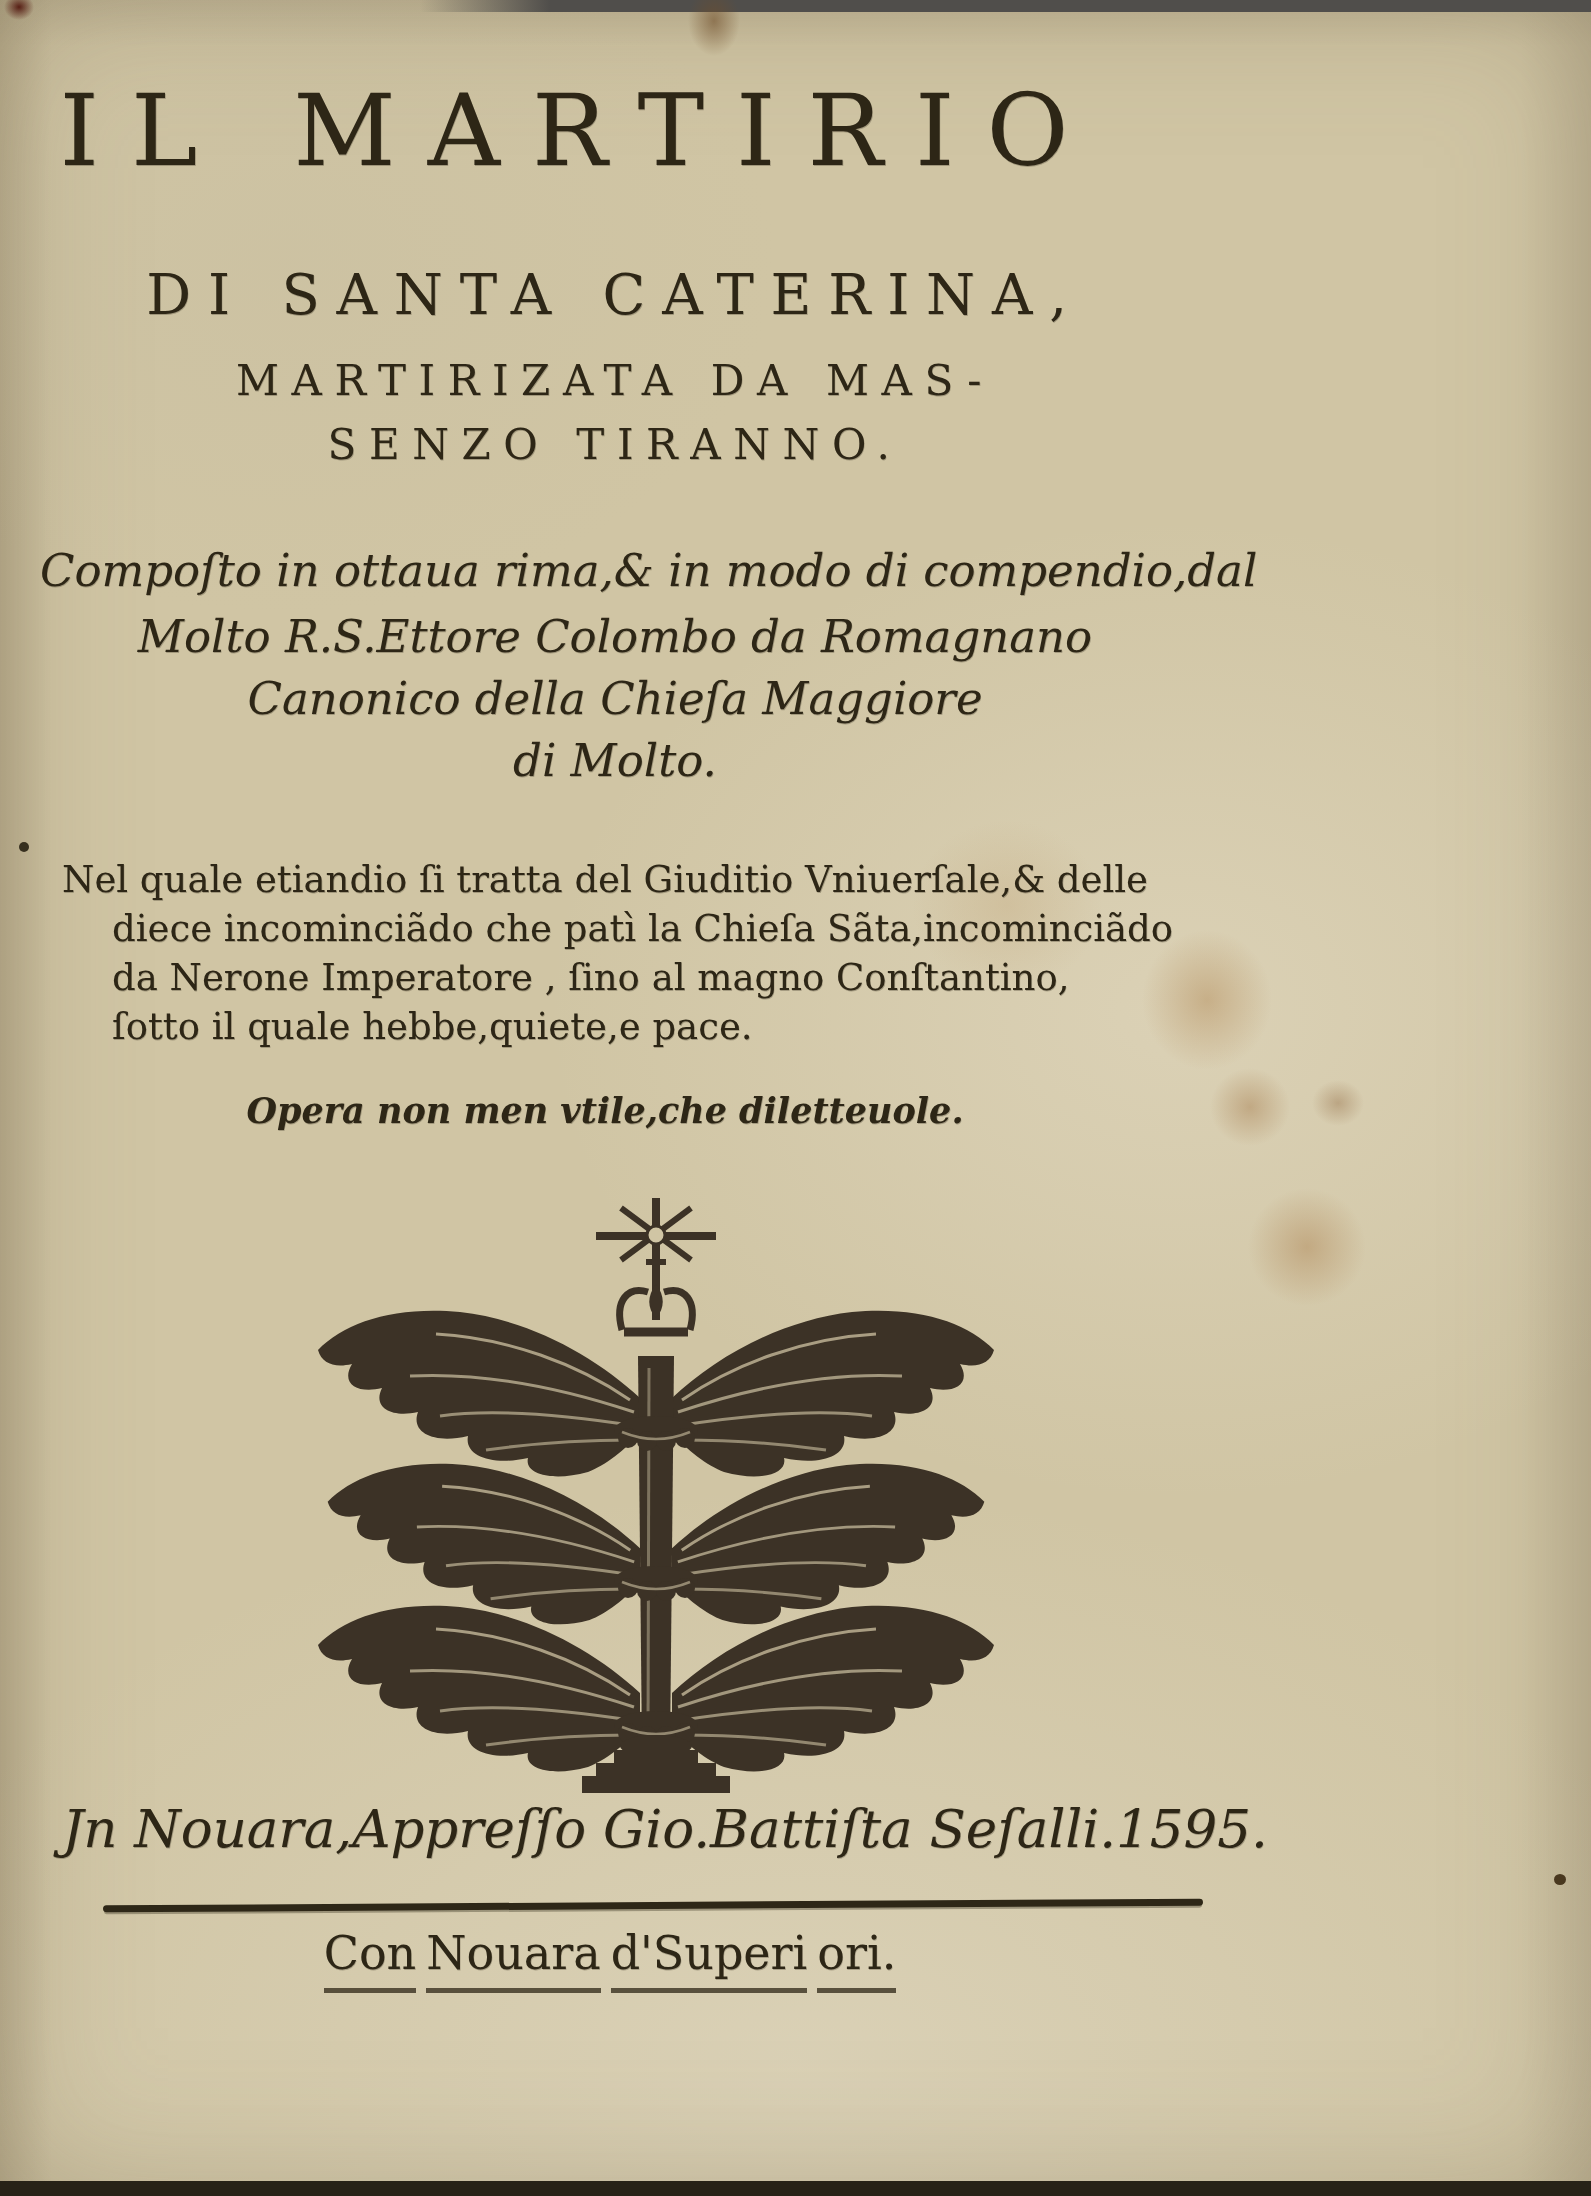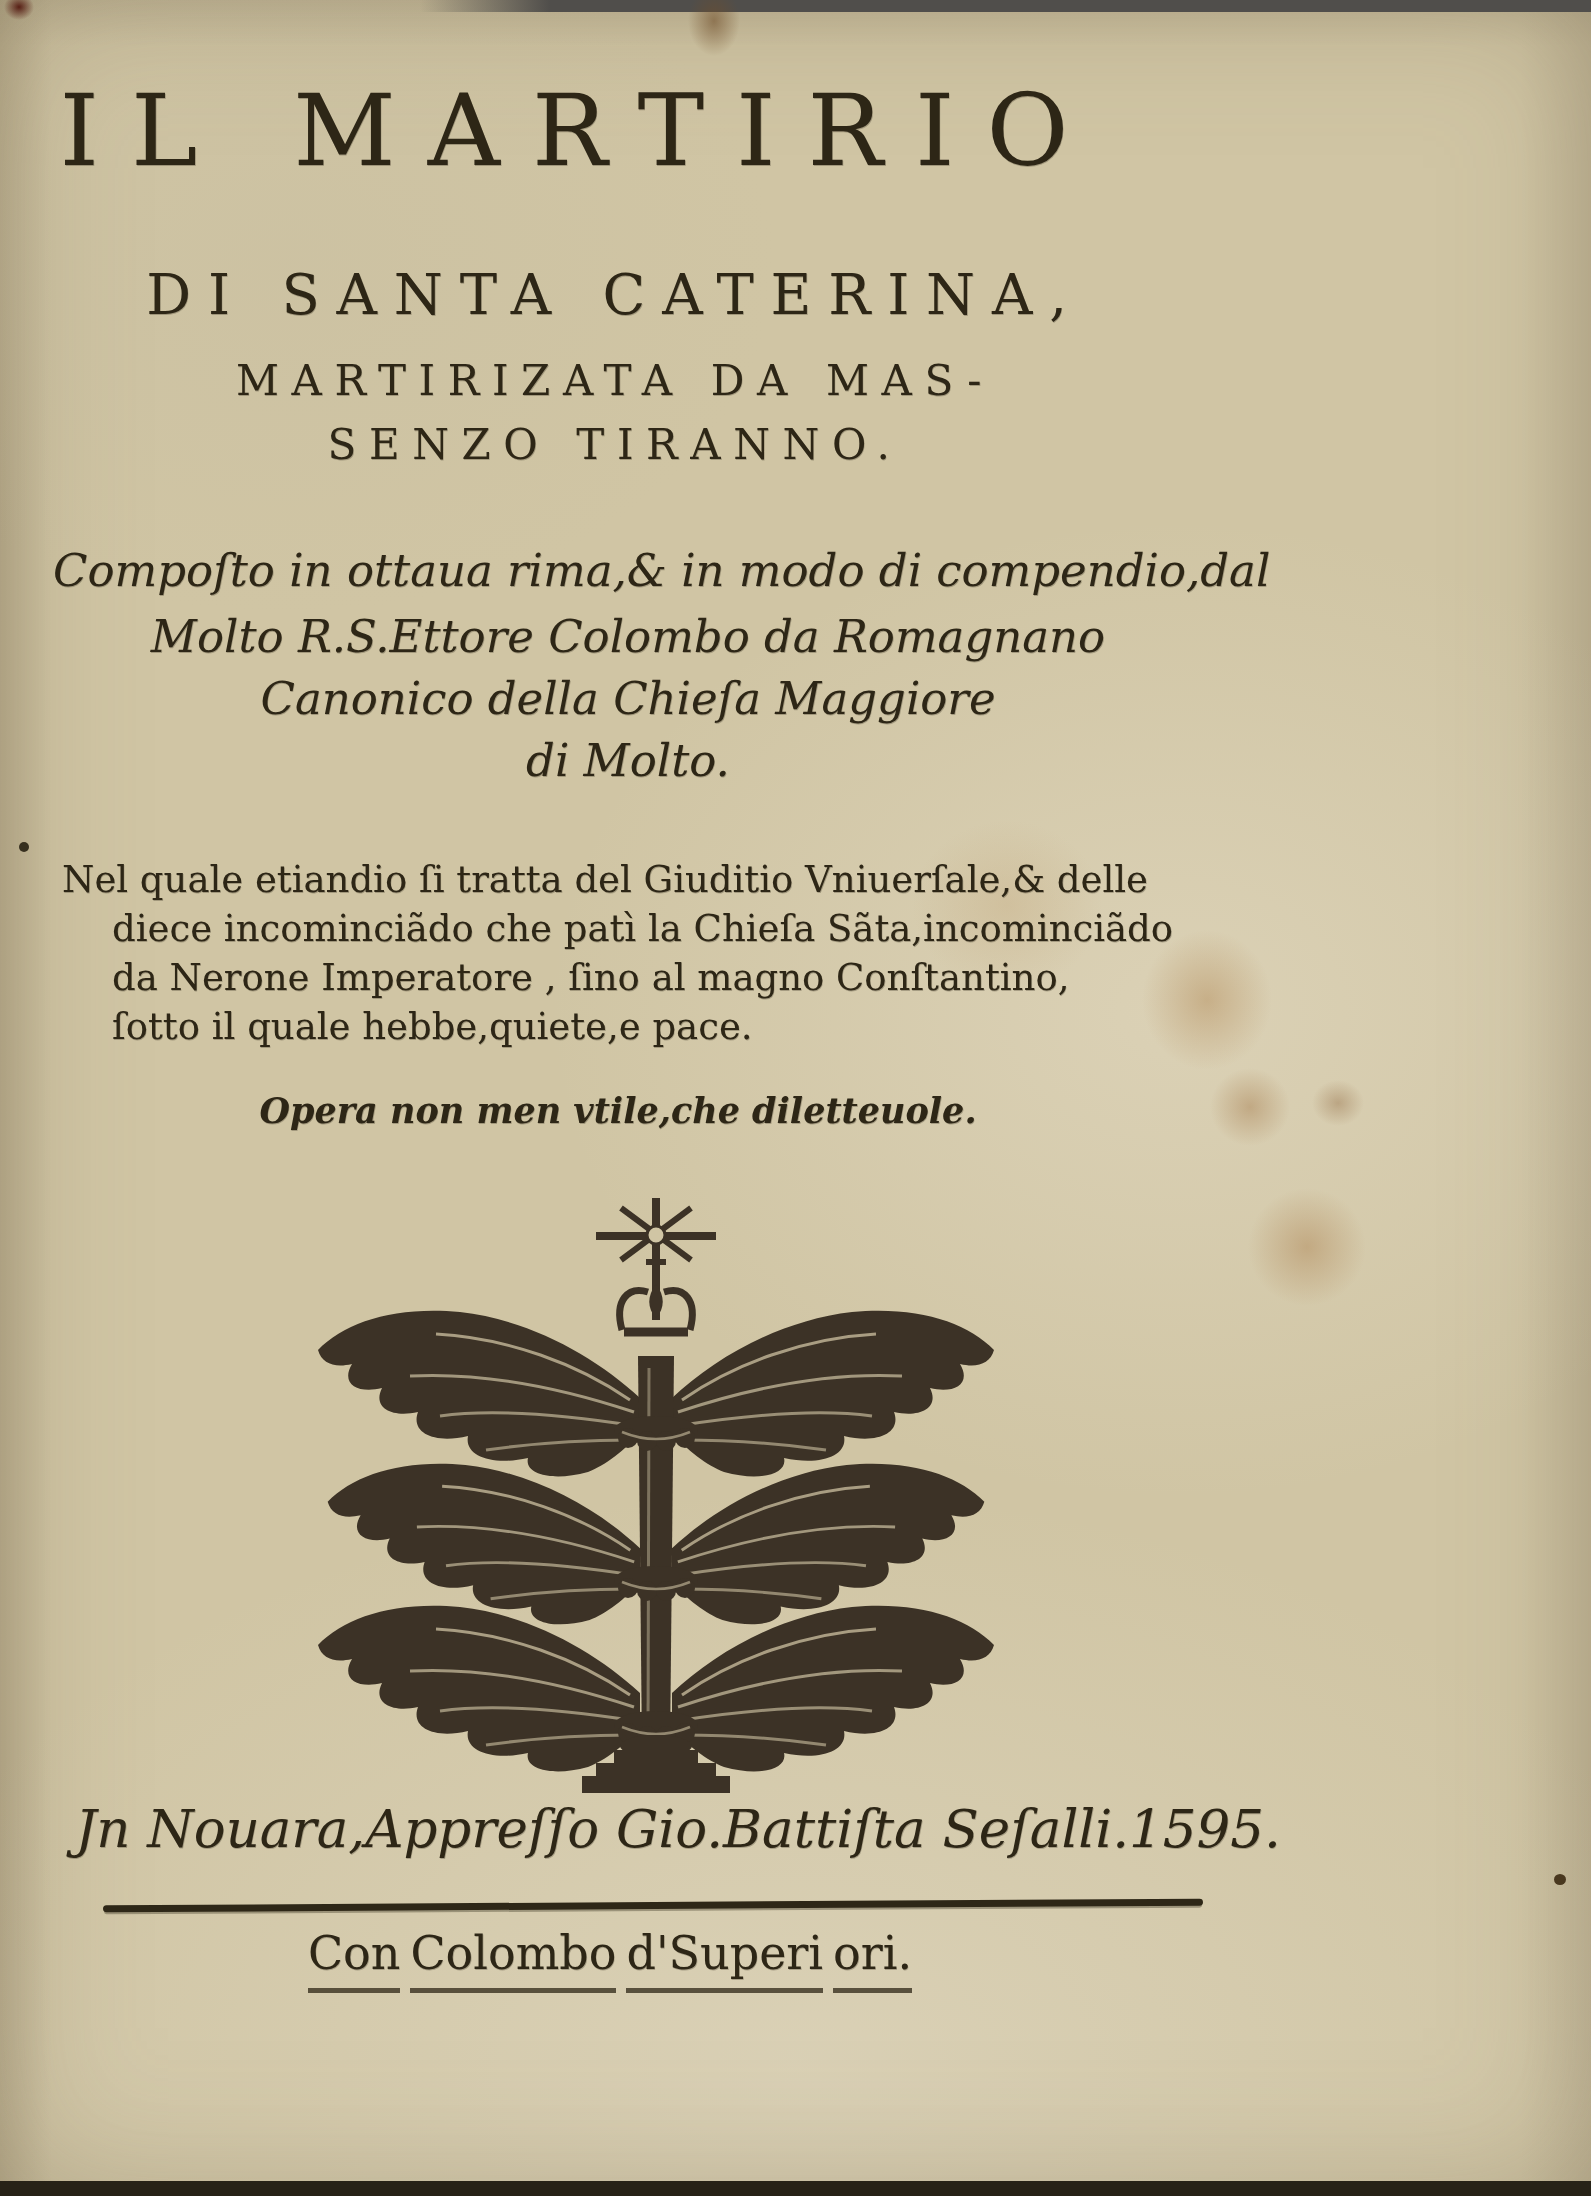--- a/index.html
+++ b/index.html
@@ -20,21 +20,21 @@
       linear-gradient(180deg, rgba(160,148,120,.3) 0, rgba(160,148,120,0) 46px),
       #d0c5a4;
     box-shadow: inset 0 0 140px rgba(116,101,72,.35);
   }
   .line{position:absolute;white-space:nowrap;text-shadow:.6px .6px 0 rgba(43,35,20,.28);}
   .ctr{text-align:center;}
   .t1{left:0;   width:1160px; top:72px;  font-size:100px; letter-spacing:.32em;}
   .t2{left:40px;width:1150px; top:262px; font-size:56px;  letter-spacing:.30em;}
   .t3{left:40px;width:1150px; top:356px; font-size:42px;  letter-spacing:.30em;}
   .t4{left:40px;width:1150px; top:420px; font-size:42px;  letter-spacing:.30em;}
-  .it{font-style:italic;margin-left:13px;}
+  .it{font-style:italic;}
   .a1{left:40px;width:1150px; top:544px; font-size:45px;}
   .a2{left:40px;width:1150px; top:610px; font-size:45px;}
   .a3{left:40px;width:1150px; top:672px; font-size:45px;}
   .a4{left:40px;width:1150px; top:734px; font-size:45px;}
   .arg{font-size:37px;line-height:49px;}
   .g1{left:62px;  top:855px;}
   .g2{left:112px; top:904px;}
   .g3{left:112px; top:953px;}
   .g4{left:112px; top:1002px;}
   .tag{left:30px;width:1150px; top:1090px; font-size:35px; font-weight:bold;}
@@ -157,20 +157,20 @@
     <ellipse cx="360" cy="548" rx="36" ry="11" fill="#3c3226"></ellipse>
     <rect x="318" y="552" width="84" height="14" fill="#3c3226"></rect>
     <rect x="300" y="565" width="120" height="14" fill="#3c3226"></rect>
     <rect x="286" y="578" width="148" height="17" fill="#3c3226"></rect>
   </svg>
 
   <div class="line ctr it imp">Jn Nouara,Appreſſo Gio.Battiſta Seſalli.1595.</div>
   <div class="rule"></div>
 
   <div class="line ctr lic">
-    <span class="w">Con</span><span class="w">Colombo</span><span class="w">d'Superi</span><span class="w">ori.</span>
+    <span class="w">Con</span><span class="w">Nouara</span><span class="w">d'Superi</span><span class="w">ori.</span>
   </div>
 
   <div class="edge-top"></div>
   <div class="corner-red"></div>
   <div class="top-smudge"></div>
   <div class="edge-bottom"></div>
 </div>
 
 </body></html>

